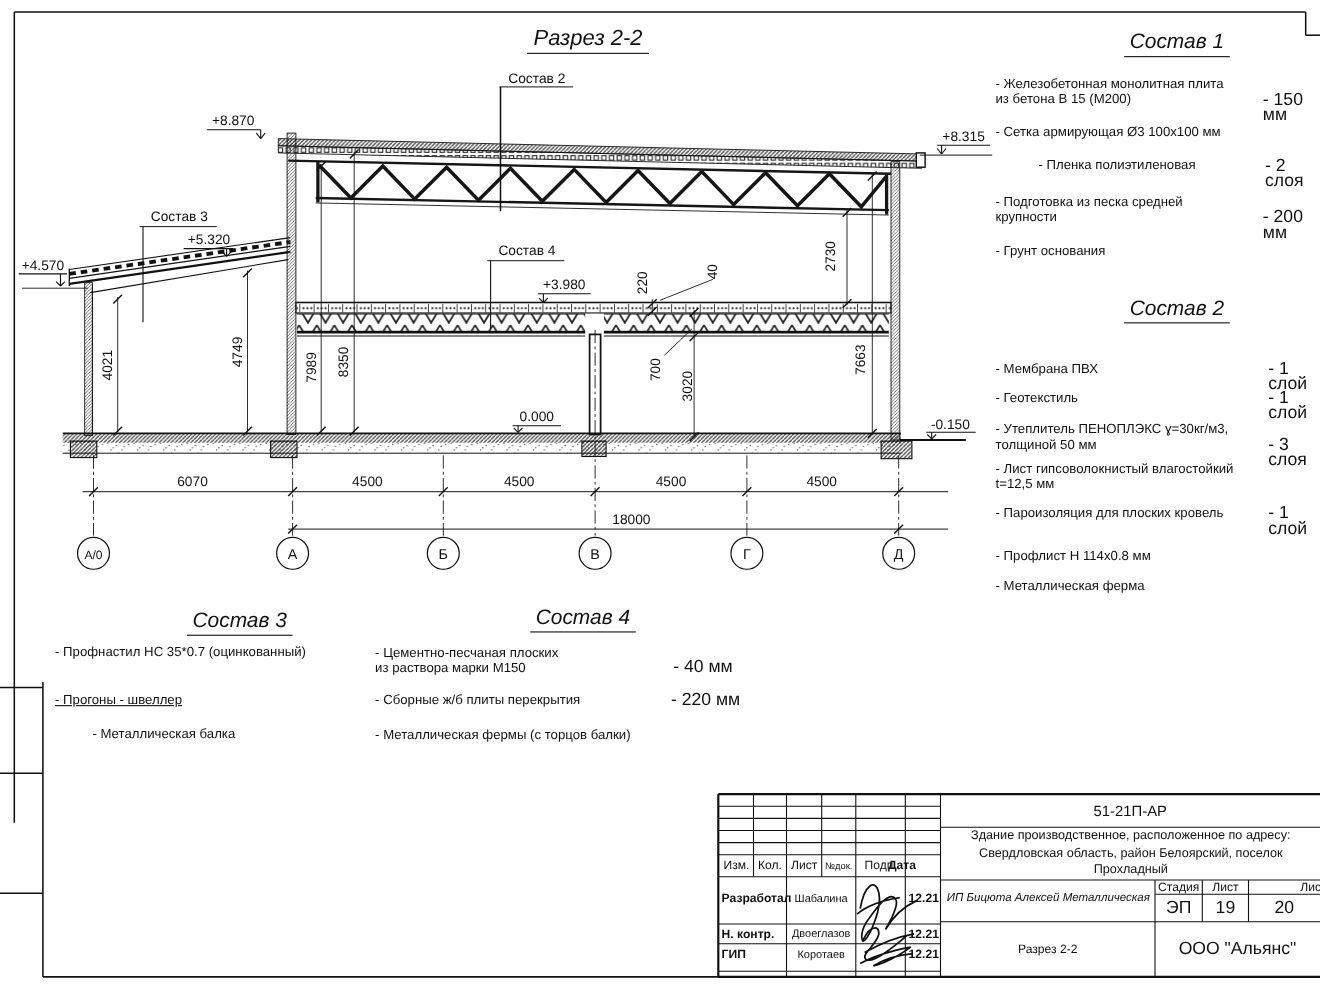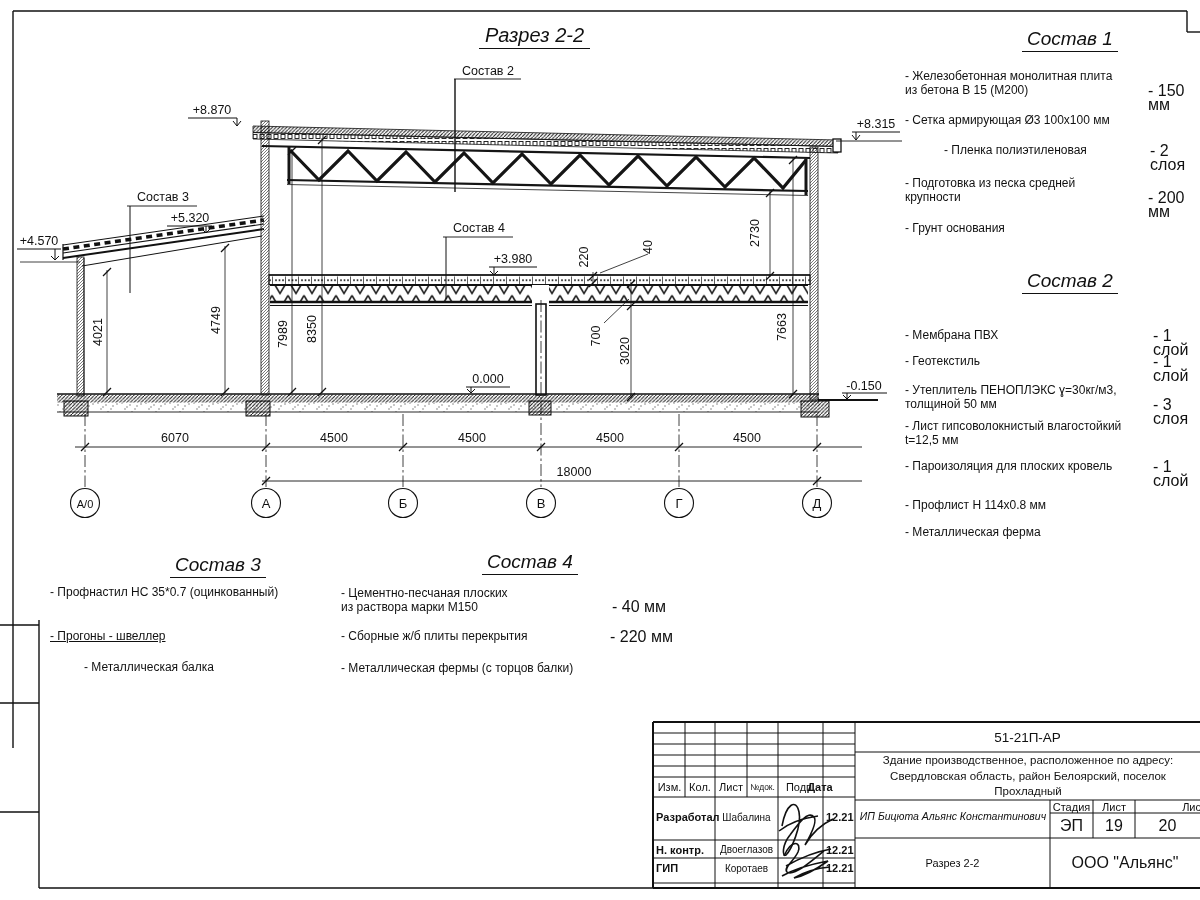--- a/index.html
+++ b/index.html
@@ -371,21 +371,21 @@
 <div class="abs tbn" style="left:715px;top:843px;width:63px;height:13px;">Двоеглазов</div>
 <div class="abs tbs" style="left:826px;top:843px;width:29px;height:13px;">12.21</div>
 <div class="abs tbs" style="left:656px;top:861px;width:58px;height:14px;">ГИП</div>
 <div class="abs tbn" style="left:715px;top:861px;width:63px;height:14px;">Коротаев</div>
 <div class="abs tbs" style="left:826px;top:861px;width:29px;height:14px;">12.21</div>
 
 <div class="abs tbt docnum" style="left:855px;top:724px;width:345px;height:27px;">51-21П-АР</div>
 <div class="abs desc" style="left:858px;top:753px;width:340px;height:46px;">Здание производственное, расположенное по адресу:
 Свердловская область, район Белоярский, поселок
 Прохладный</div>
-<div class="abs tbt company" style="left:857px;top:804px;width:192px;height:24px;">ИП Бицюта Альянс Константинович</div>
+<div class="abs tbt company" style="left:857px;top:804px;width:192px;height:24px;">ИП Бицюта Алексей Металлическая</div>
 <div class="abs tbt" style="left:1050px;top:800px;width:43px;height:13px;">Стадия</div>
 <div class="abs tbt" style="left:1093px;top:800px;width:42px;height:13px;">Лист</div>
 <div class="abs tbt" style="left:1135px;top:800px;width:130px;height:13px;">Листов</div>
 <div class="abs tbt big" style="left:1050px;top:813px;width:43px;height:25px;">ЭП</div>
 <div class="abs tbt big" style="left:1093px;top:813px;width:42px;height:25px;">19</div>
 <div class="abs tbt big" style="left:1135px;top:813px;width:65px;height:25px;">20</div>
 <div class="abs tbt" style="left:855px;top:838px;width:195px;height:50px;">Разрез 2-2</div>
 <div class="abs tbt big" style="left:1050px;top:838px;width:150px;height:50px;">ООО "Альянс"</div>
 
 </div>

